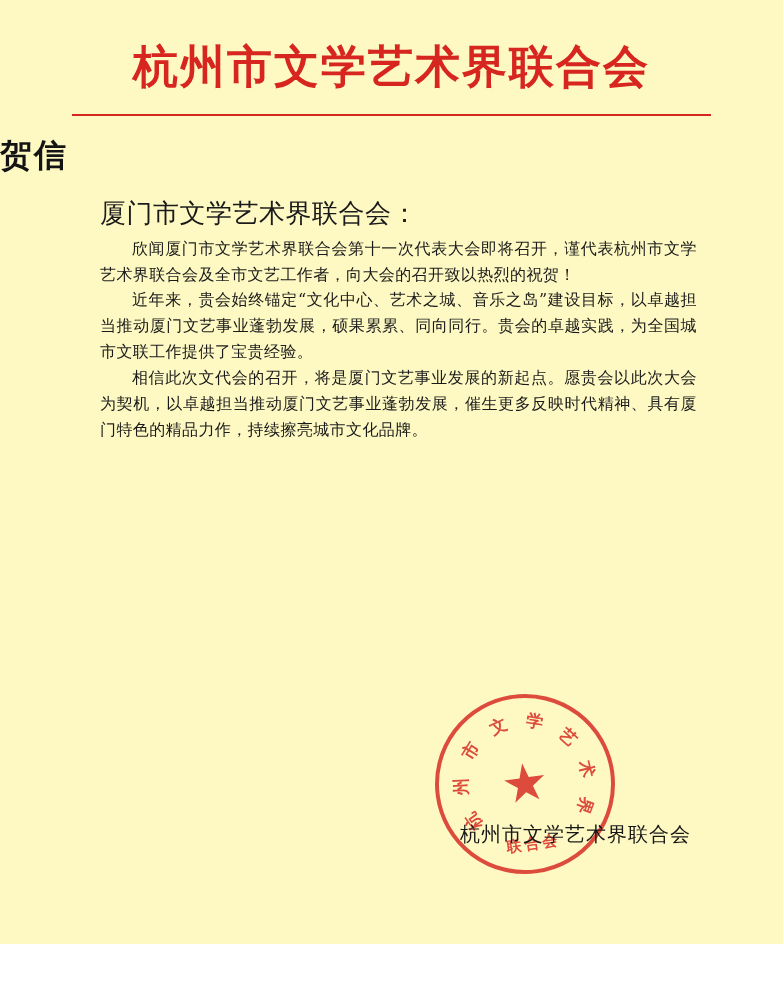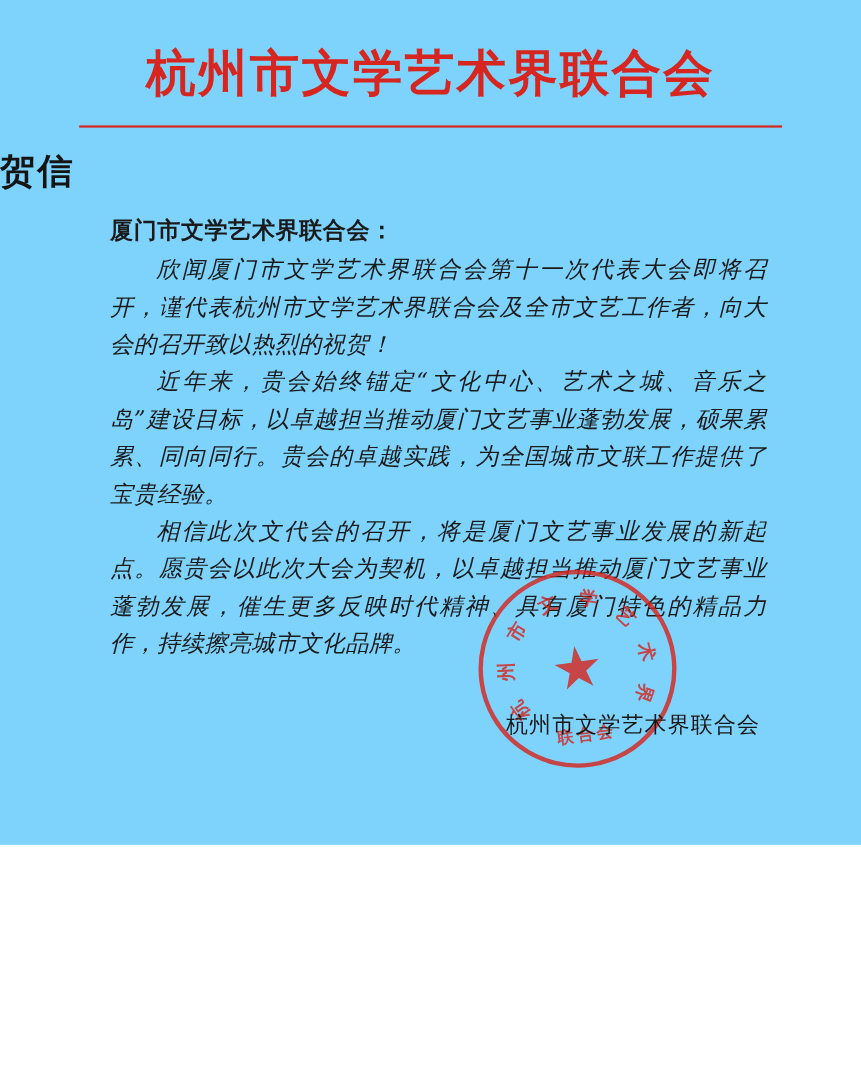--- a/index.html
+++ b/index.html
@@ -11,22 +11,22 @@
     width: 783px;
     height: 993px;
     font-family: "DejaVu Serif", "Liberation Serif", serif;
     color: #1a1a1a;
     position: relative;
     overflow: hidden;
   }
   .page {
     position: relative;
     width: 783px;
-    height: 768px;
-    background: #7dd3fc;
+    height: 944px;
+    background: #fef9c3;
   }
   
   .letterhead {
     text-align: center;
     padding-top: 42px;
   }
   .letterhead-title {
     font-family: "DejaVu Serif", "Liberation Serif", serif;
     font-size: 45px;
     font-weight: bold;
@@ -49,36 +49,34 @@
     font-size: 32px;
     font-weight: bold;
     color: #141414;
     margin-top: 18px;
     letter-spacing: 2px;
   }
   .content {
     padding: 14px 86px 0 100px;
   }
   .salutation {
-    font-size: 21px;
+    font-size: 26px;
     line-height: 1.62;
     letter-spacing: 0.5px;
     margin: 0 0 2px 0;
     text-align: justify;
-    font-weight: bold;
   }
   .para {
-    font-size: 21px;
+    font-size: 16px;
     line-height: 1.62;
     letter-spacing: 0.4px;
     margin: 0;
     text-indent: 2em;
     text-align: justify;
     text-justify: inter-ideograph;
-    font-style: italic;
   }
   
   .signature {
     position: absolute;
     right: 92px;
     bottom: 92px;
     text-align: left;
     font-size: 20px;
     line-height: 1.75;
     letter-spacing: 1px;

